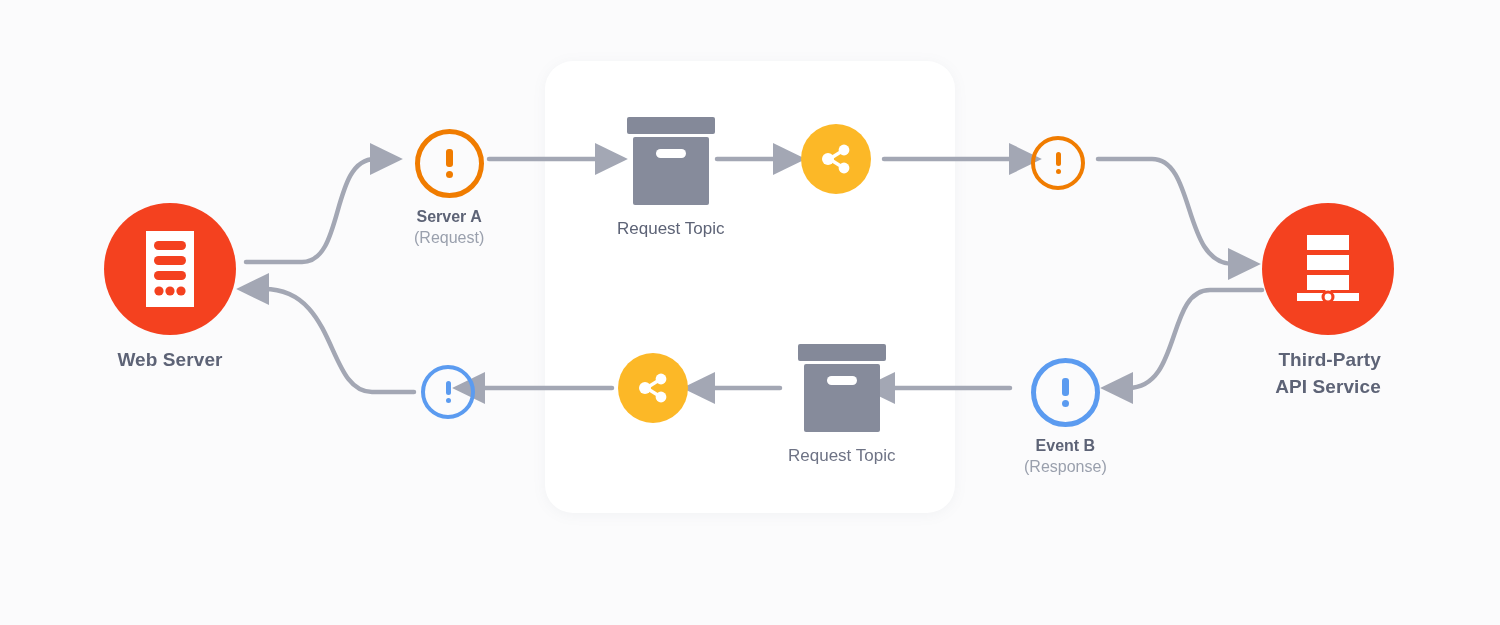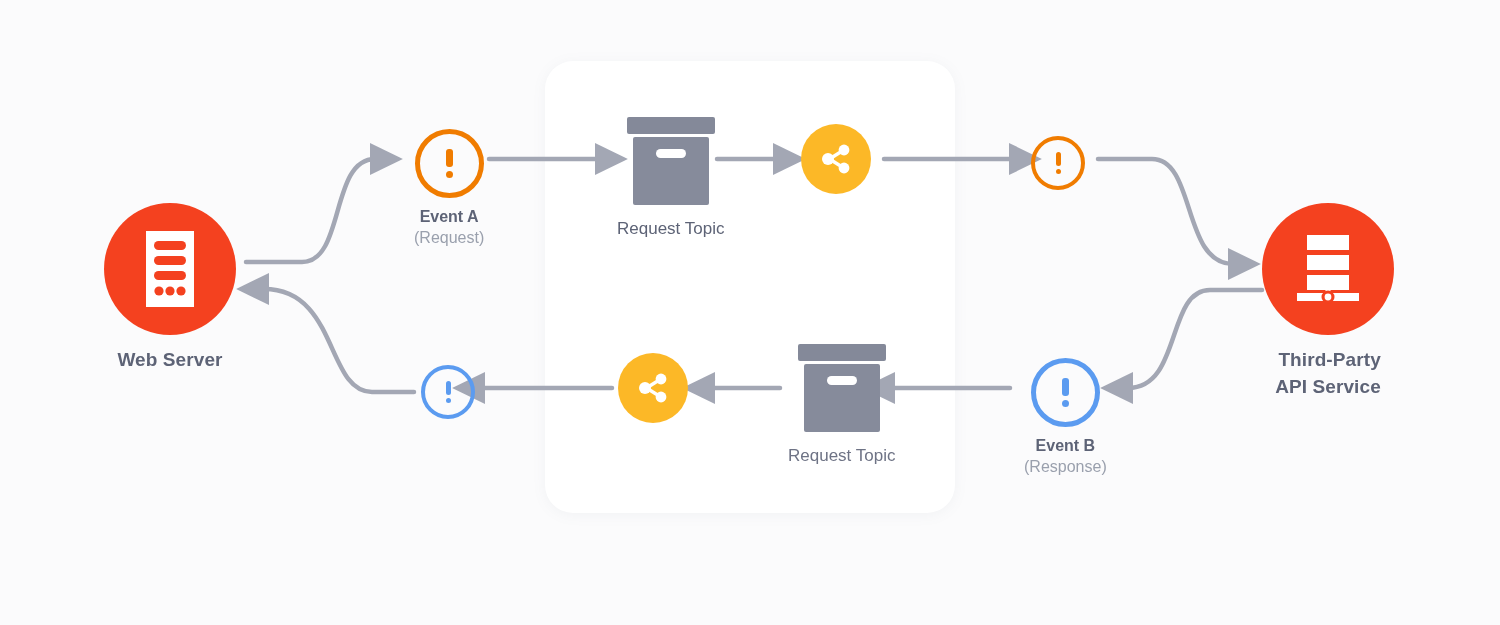--- a/index.html
+++ b/index.html
@@ -221,21 +221,21 @@
     <div class="node-label">Web Server</div>
   </div>
 
   <div class="node" style="left:414px; top:129px;">
     <div class="event-ring lg" style="color:#f07c00;">
       <span class="bang">
         <span class="stem"></span>
           <span class="dot"></span>
       </span>
     </div>
-    <div class="event-label">Event A</div>
+    <div class="event-label">Server A</div>
     <div class="event-sub">(Request)</div>
   </div>
 
   <div class="node" style="left:617px; top:117px;">
     <div class="topic-box">
       <div class="topic-lid"></div>
       <div class="topic-body">
         <div class="topic-handle"></div>
       </div>
     </div>

